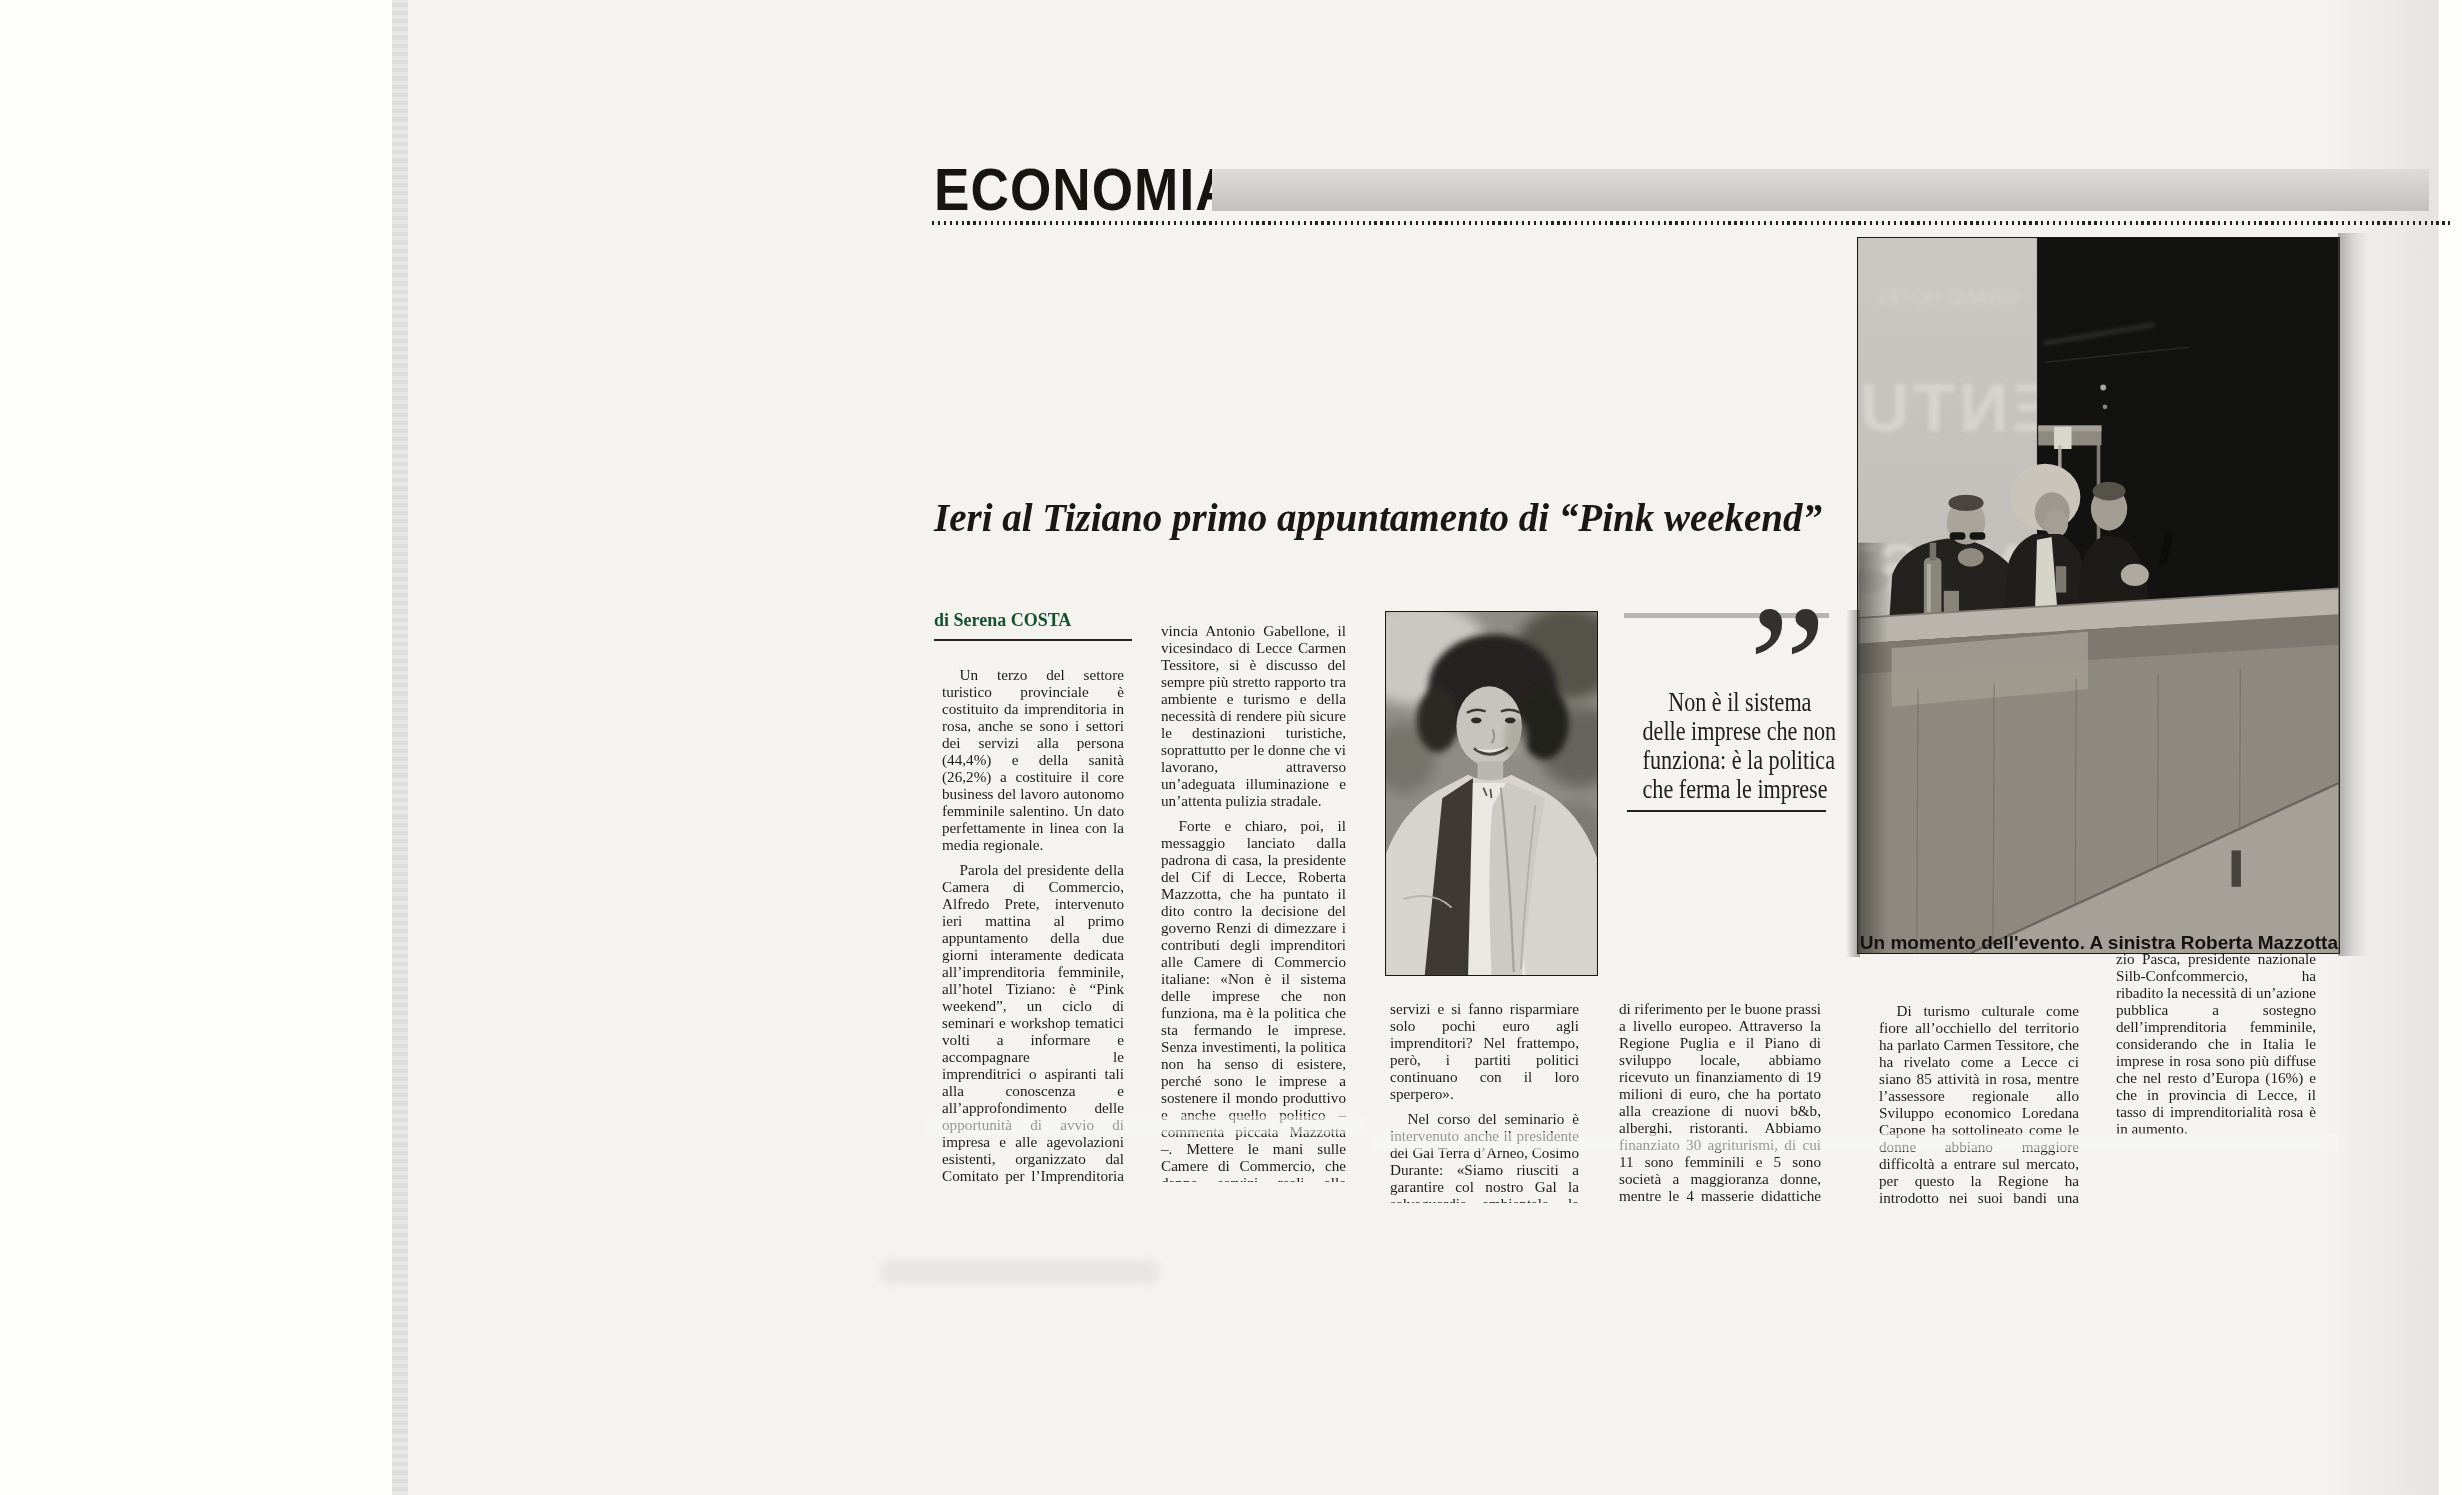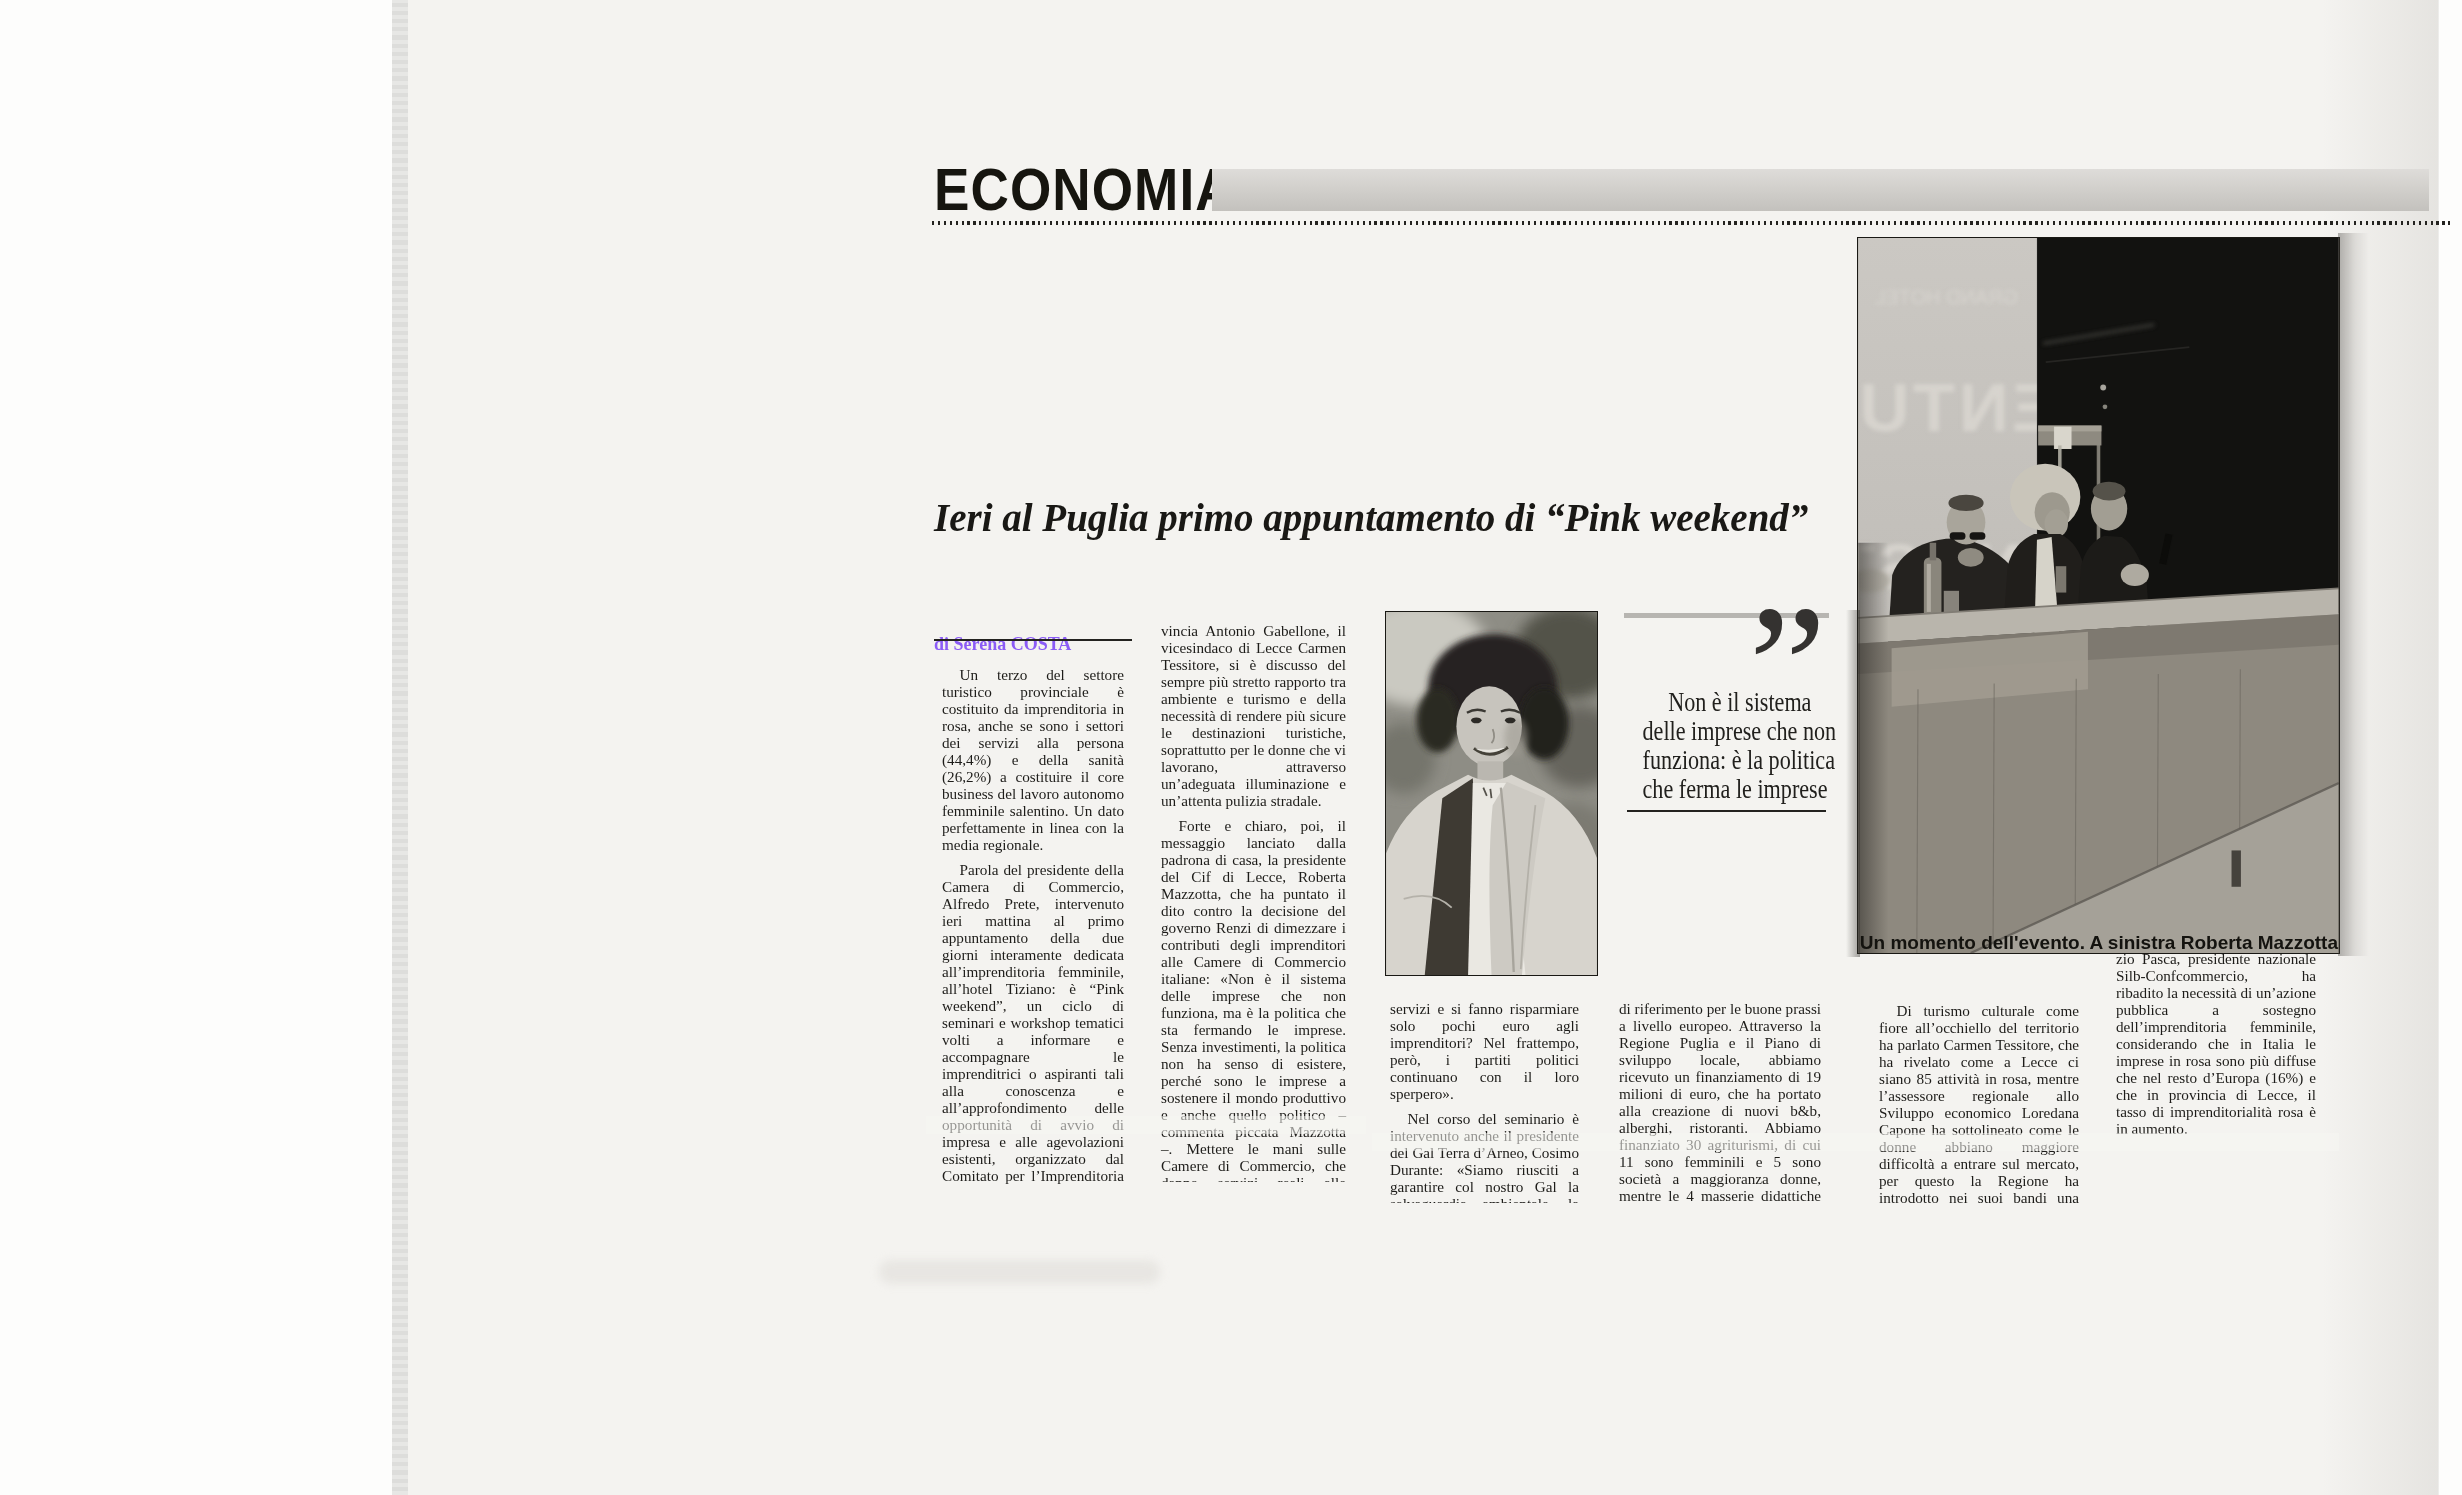--- a/index.html
+++ b/index.html
@@ -28,21 +28,21 @@
       background:linear-gradient(180deg,#dedcd9 0%,#d2d0cc 45%,#c3c1bd 100%);}
   .dotted-rule{left:932px;top:221px;width:1518px;height:4.1px;
       background:repeating-linear-gradient(90deg,#23221f 0 2.3px,rgba(0,0,0,0) 2.3px 5.9px);}
 
   
   .headline{left:932px;top:236px;font-weight:700;font-size:103px;line-height:108px;
       letter-spacing:-1.8px;color:#141311;}
   .headline .hl{transform:scaleX(.72);transform-origin:left top;white-space:nowrap;}
   .subhead{left:934px;top:490px;font-style:italic;font-weight:700;font-size:39px;
       line-height:56px;color:#191815;white-space:nowrap;}
-  .byline{left:934px;top:634px;font-size:18px;font-weight:700;color:#8b5cf6;}
+  .byline{left:934px;top:610px;font-size:18px;font-weight:700;color:#14532d;}
   .byline-rule{left:934px;top:639px;width:198px;height:1.8px;background:#23221f;}
 
   
   .col{font-size:15.2px;line-height:17px;text-align:justify;overflow:hidden;color:#1d1c19;}
   .col p{margin:8px;}
   .col p.ind{text-indent:17.6px;}
 
   
   .pq{left:1624px;top:613px;width:206px;height:206px;}
   .pq-bar{position:absolute;left:0;top:0;width:205px;height:5.3px;background:#b7b5b1;}
@@ -68,21 +68,21 @@
   <div class="abs page-tone"></div>
   <div class="abs scan-strip"></div>
   <div class="abs right-tone"></div>
 
   <div class="abs econ-label">ECONOMIA</div>
   <div class="abs econ-band"></div>
   <div class="abs dotted-rule"></div>
 
 
   <div class="abs subhead">
-    <div>Ieri al Puglia primo appuntamento di “Pink weekend”</div>
+    <div>Ieri al Tiziano primo appuntamento di “Pink weekend”</div>
   </div>
 
   <div class="abs byline">di Serena COSTA</div>
   <div class="abs byline-rule"></div>
 
   <div class="abs col" style="left:934px;top:658px;width:198px;height:528px;">
     <p class="ind">Un terzo del settore turistico provinciale è costituito da imprenditoria in rosa, anche se sono i settori dei servizi alla persona (44,4%) e della sanità (26,2%) a costituire il core business del lavoro autonomo femminile salentino. Un dato perfettamente in linea con la media regionale.</p>
     <p class="ind">Parola del presidente della Camera di Commercio, Alfredo Prete, intervenuto ieri mattina al primo appuntamento della due giorni interamente dedicata all’imprenditoria femminile, all’hotel Tiziano: è “Pink weekend”, un ciclo di seminari e workshop tematici volti a informare e accompagnare le imprenditrici o aspiranti tali alla conoscenza e all’approfondimento delle opportunità di avvio di impresa e alle agevolazioni esistenti, organizzato dal Comitato per l’Imprenditoria Femminile della Camera di Commercio di Lecce, in collaborazione con l’Universitas Mercatorum e l’Azienda Speciale S.R.I.</p>
     <p class="ind">Nel seminario di ieri mattina, al quale sono intervenuti anche il prefetto di Lecce Giuliana Perrotta, il presidente della Pro-</p>
   </div>

